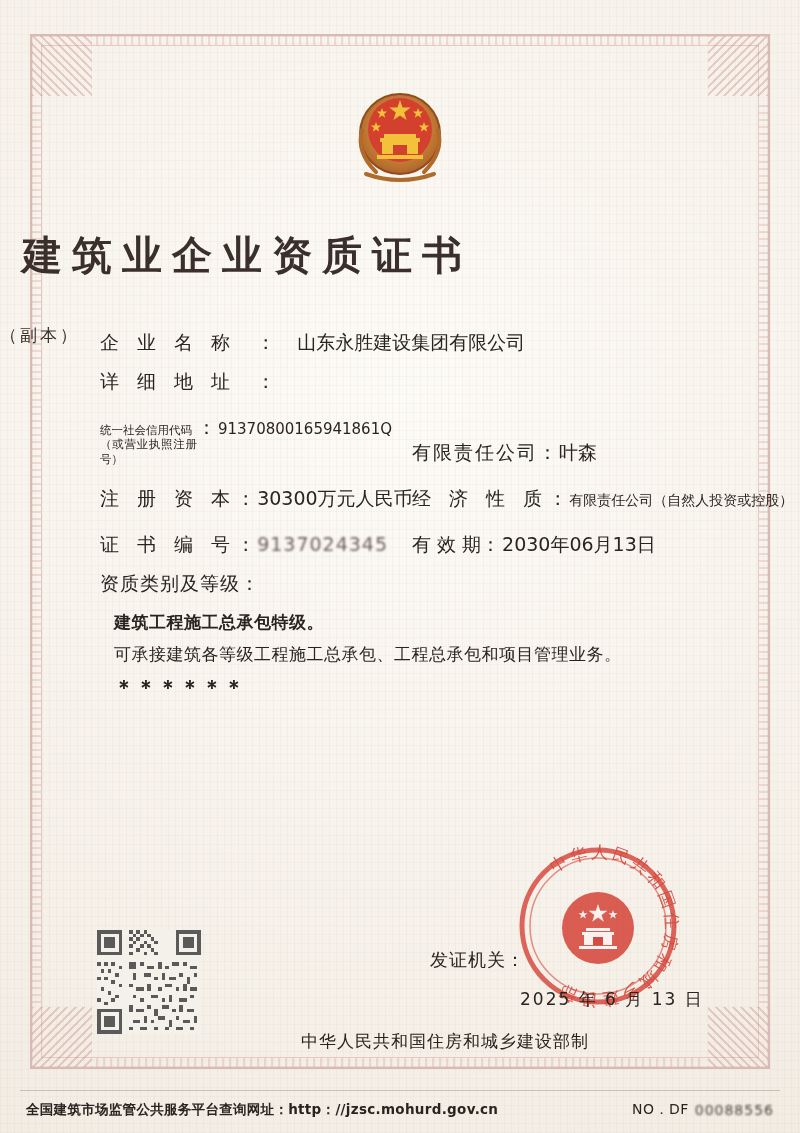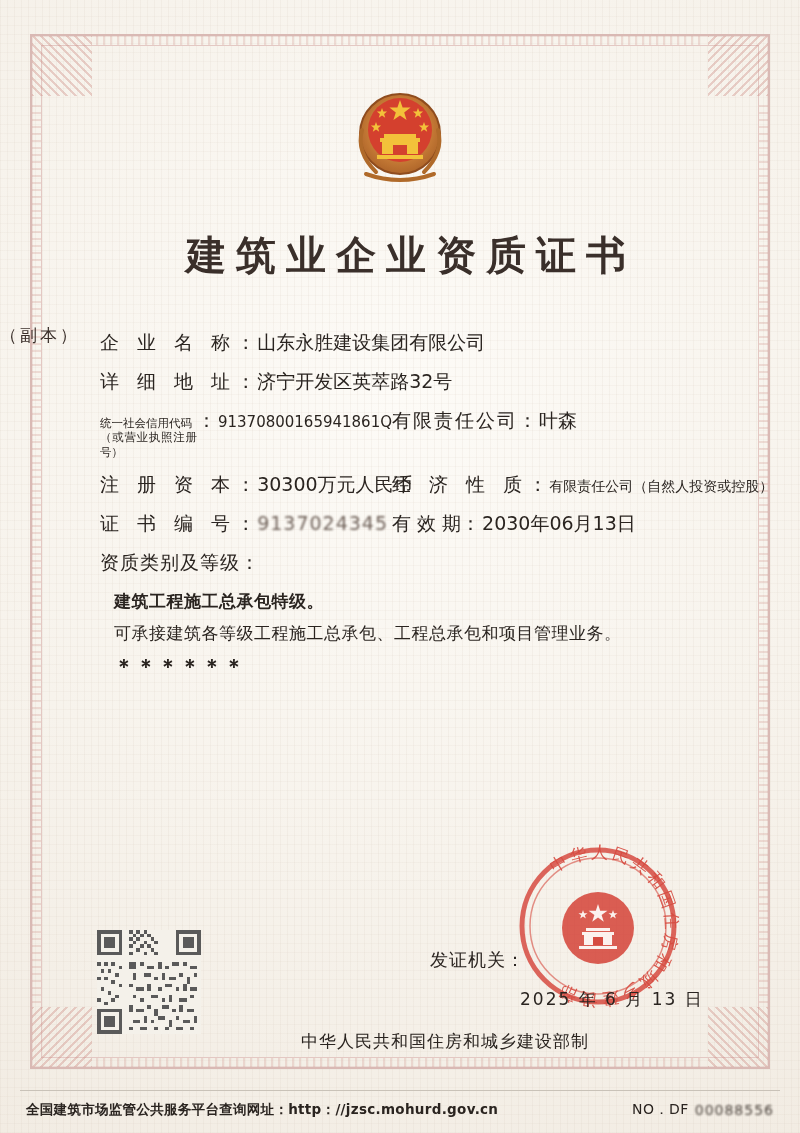--- a/index.html
+++ b/index.html
@@ -71,21 +71,21 @@
     transform: translateX(-50%);
     width: 120px;
     height: 120px;
   }
 
   
   .title {
     position: absolute;
     top: 228px;
     left: 0; right: 0;
-    text-align: center;
+    text-align: left;
     font-family: "DejaVu Sans", "Liberation Sans", sans-serif;
     font-size: 40px;
     font-weight: bold;
     letter-spacing: 10px;
     color: #3a2f2a;
     text-indent: 10px;
     padding-left: 12px;
   }
   .subtitle {
     position: absolute;
@@ -100,41 +100,42 @@
 
   
   .fields {
     position: absolute;
     left: 100px;
     top: 330px;
     width: 612px;
   }
   .row {
     display: flex;
-    align-items: flex-start;
+    align-items: flex-end;
     margin-bottom: 13px;
     min-height: 26px;
+    gap: 20px;
   }
   .lbl {
     font-size: 19px;
     color: #2a2420;
     white-space: nowrap;
     letter-spacing: 6px;
   }
   .lbl.tight { letter-spacing: 0px; }
   .colon { font-size: 19px; margin-right: 2px; }
   .val {
     font-size: 19px;
     color: #2a2420;
     white-space: nowrap;
   }
   .val.small { font-size: 14px; }
   .val.mid   { font-size: 15px; }
 
-  .half { display: flex; align-items: baseline; }
+  .half { display: flex; align-items: baseline; margin-top: 7px; }
   .half.left  { width: 292px; }
   .half.right { flex: 1; }
 
   .twoline {
     font-size: 11.5px;
     line-height: 1.25;
     letter-spacing: 0;
     width: 120px;
     text-align: justify;
     color: #2a2420;
@@ -310,21 +311,20 @@
 
   <div class="row">
     <span class="lbl">企 业 名 称</span>
     <span class="colon">：</span>
     <span class="val">山东永胜建设集团有限公司</span>
   </div>
 
   <div class="row">
     <span class="lbl">详 细 地 址</span>
     <span class="colon">：</span>
-    <span class="val">济宁开发区英萃路32号</span>
   </div>
 
   <div class="row">
     <span class="half left">
       <span class="twoline">
         <span>统一社会信用代码</span>
         <span>（或营业执照注册号）</span>
       </span>
       <span class="colon">：</span>
       <span class="val mid">91370800165941861Q</span>

